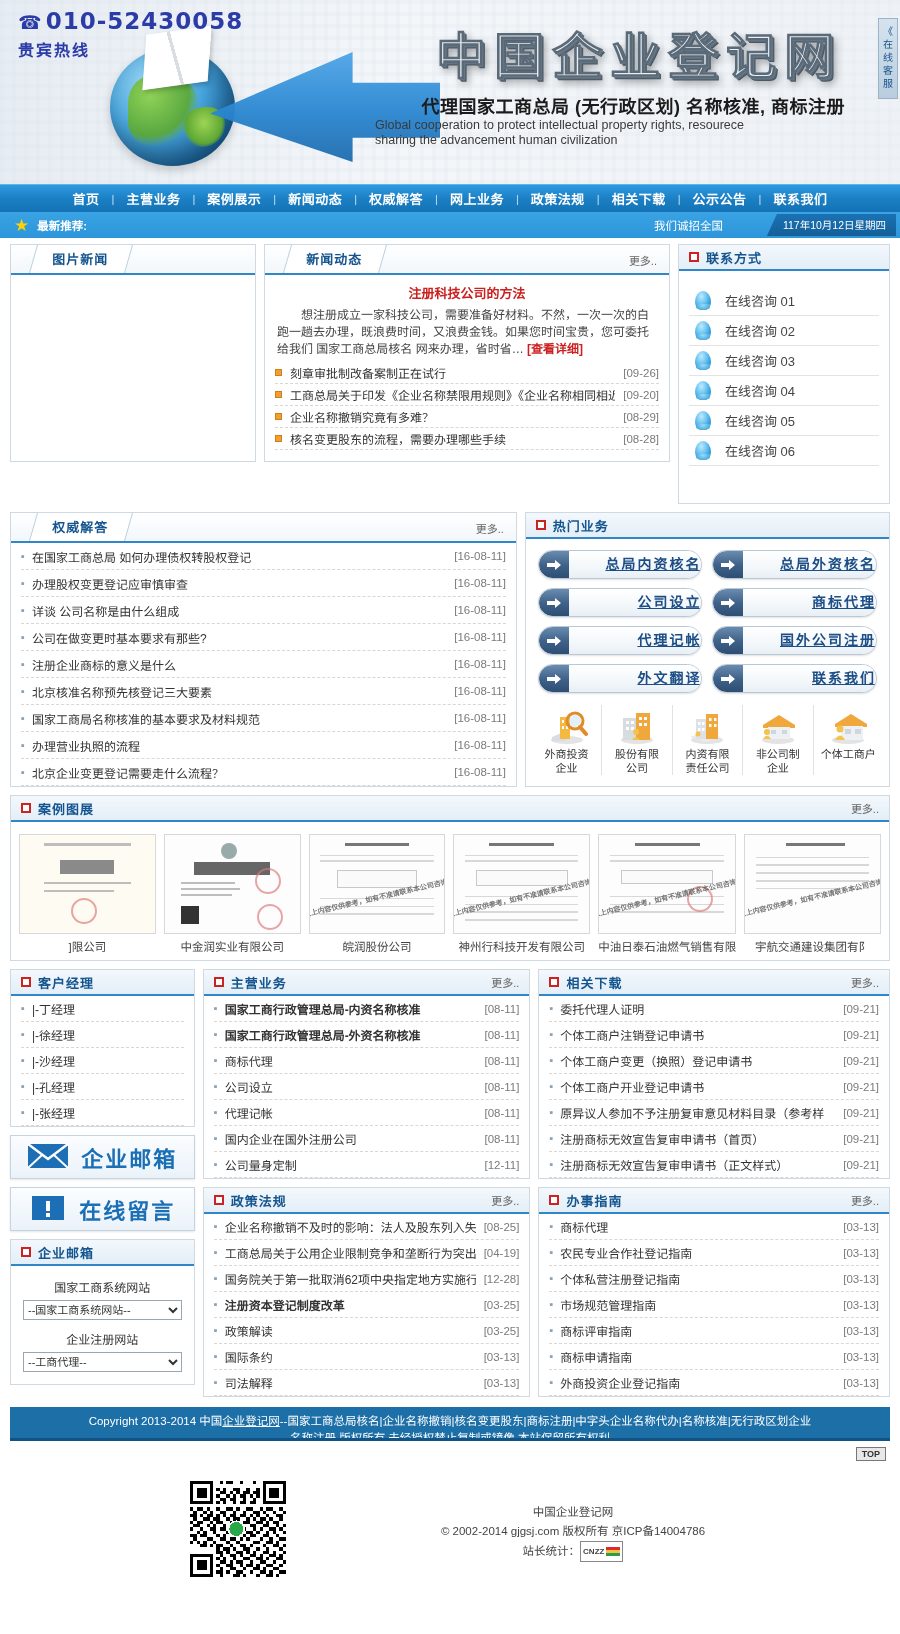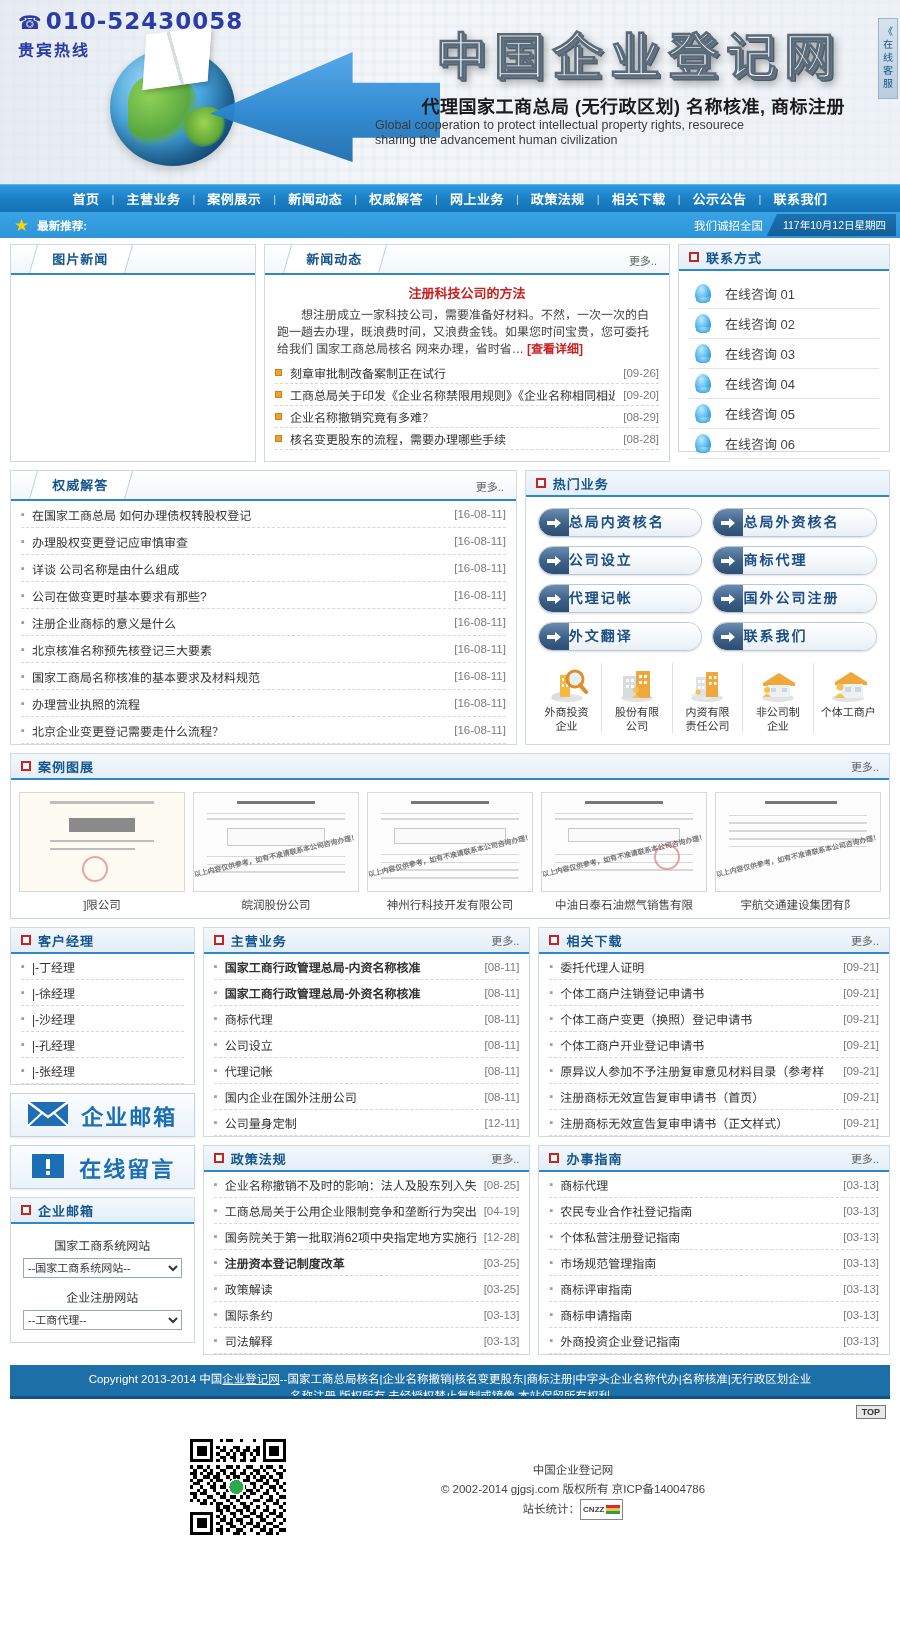--- a/index.html
+++ b/index.html
@@ -109,21 +109,21 @@
   }
   .nav .sep { color: #bfe0f5; font-size: 11px; }
 
   
   .subbar {
     height: 26px; background: linear-gradient(180deg, #3aa3e4 0%, #2d95d9 100%);
     display: flex; align-items: center; position: relative; color: #fff; font-size: 11.5px;
   }
   .star-icon { margin: 0 8px 0 14px; color: #ffd200; font-size: 17px; line-height: 1; }
   .subbar .recommend { font-weight: bold; }
-  .subbar .right { margin-left: auto; display: flex; align-items: center; }
+  .subbar .right { margin-left: auto; display: flex; align-items: center; gap: 40px; }
   .subbar .hiring { font-size: 11.5px; margin-right: 4px; }
   .subbar .datechip {
     background: linear-gradient(180deg, #1a72b4, #135f99);
     padding: 3px 10px 4px 16px; font-size: 10.5px;
     clip-path: polygon(10px 0, 100% 0, 100% 100%, 0 100%);
     margin-right: 4px;
   }
 
   
   .wrap { padding: 6px 10px 0; }
@@ -183,22 +183,22 @@
   
   .newsblk { width: 406px; height: 218px; }
   .news-title { text-align: center; font-size: 13px; font-weight: bold; color: #cc2020; padding: 8px 0 5px; }
   .news-abs {
     font-size: 12px; color: #444; line-height: 17px; padding: 0 12px 4px; text-indent: 2em;
   }
   .news-abs .detail { color: #cc2020; font-weight: bold; text-decoration: none; }
   .newsblk ul.list li { height: 22px; }
 
   
-  .contact { width: 212px; height: 208px; }
-  .contact ul { list-style: none; padding: 8px 10px; }
+  .contact { width: 212px; height: 260px; }
+  .contact ul { list-style: none; padding: 15px 10px; }
   .contact li {
     display: flex; align-items: center; height: 30px; border-bottom: 1px solid #e3e3e3;
   }
   .qq-icon {
     width: 16px; height: 19px; margin: 0 14px 0 6px; position: relative; flex: none;
   }
   .qq-icon:before {
     content: ""; position: absolute; inset: 0;
     background: radial-gradient(ellipse at 40% 28%, #bfe9ff 0%, #6fc6f2 38%, #1d8fd1 82%);
     border-radius: 50% 50% 42% 42% / 58% 58% 42% 42%;
@@ -224,25 +224,25 @@
   }
   .hotbtn .ic {
     width: 30px; height: 100%; flex: none;
     background: linear-gradient(180deg, #5d7fa6 0%, #3f6territory 0%, #3f628a 50%, #2f4f74 100%);
     background: linear-gradient(180deg, #6b8cb0 0%, #3f628a 52%, #2e4e73 100%);
     display: flex; align-items: center; justify-content: center;
     border-radius: 14px 0 0 14px;
   }
   .hotbtn .ic svg { display: block; }
   .hotbtn .lb {
-    flex: 1; text-align: left; font-size: 14px; font-weight: bold;
+    flex: 1; text-align: right; font-size: 14px; font-weight: bold;
     color: #1d4e86; font-family: "DejaVu Serif", "Liberation Serif", serif;
     letter-spacing: 2px;
     background: linear-gradient(180deg, #ffffff 0%, #f4f8fb 55%, #e8eff5 100%);
-    height: 100%; line-height: 27px;
+    height: 100%; line-height: 27px; text-decoration: underline;
   }
   .ent-row { display: flex; padding: 4px 6px 8px; }
   .ent {
     flex: 1; text-align: center; border-right: 1px solid #e2e2e2; padding: 0 2px;
   }
   .ent:last-child { border-right: none; }
   .ent .eico { height: 40px; display: flex; align-items: flex-end; justify-content: center; }
   .ent .elb { font-size: 11px; color: #333; line-height: 14px; margin-top: 2px; }
 
   
@@ -679,20 +679,33 @@
       <div class="cases-body">
         <div class="case">
           <a class="thumb" href="#" style="background:#fdfbf2;">
             <span class="blk" style="left:18%;top:8%;width:64%;height:3px;"></span>
             <span class="blk" style="left:30%;top:26%;width:40%;height:14px;background:#8a8a8a;"></span>
             <span class="blk" style="left:18%;top:48%;width:64%;height:2px;"></span>
             <span class="blk" style="left:18%;top:56%;width:52%;height:2px;"></span>
             <span class="stamp" style="left:38%;top:64%;"></span>
           </a>
           <div class="cap">]限公司</div>
+        </div>
+        <div class="case">
+          <a class="thumb" href="#">
+            <span class="blk" style="left:42%;top:8%;width:16px;height:16px;border-radius:50%;background:#9aa;"></span>
+            <span class="blk" style="left:22%;top:28%;width:56%;height:13px;background:#666;"></span>
+            <span class="blk" style="left:12%;top:48%;width:40%;height:2px;"></span>
+            <span class="blk" style="left:12%;top:54%;width:44%;height:2px;"></span>
+            <span class="blk" style="left:12%;top:60%;width:38%;height:2px;"></span>
+            <span class="blk" style="left:12%;top:72%;width:18px;height:18px;background:#333;"></span>
+            <span class="stamp" style="right:14%;top:34%;"></span>
+            <span class="stamp" style="right:12%;top:70%;"></span>
+          </a>
+          <div class="cap">中金润实业有限公司</div>
         </div>
         <div class="case">
           <a class="thumb" href="#">
             <span class="blk" style="left:26%;top:8%;width:48%;height:3px;background:#777;"></span>
             <span class="ln" style="top:20%;"></span>
               <span class="ln" style="top:26%;"></span>
             <span class="blk" style="left:20%;top:36%;width:60%;height:18px;border:1px solid #c8c8c8;background:#fafafa;"></span>
             <span class="ln" style="top:64%;"></span>
               <span class="ln" style="top:72%;"></span>
               <span class="ln" style="top:80%;"></span>

